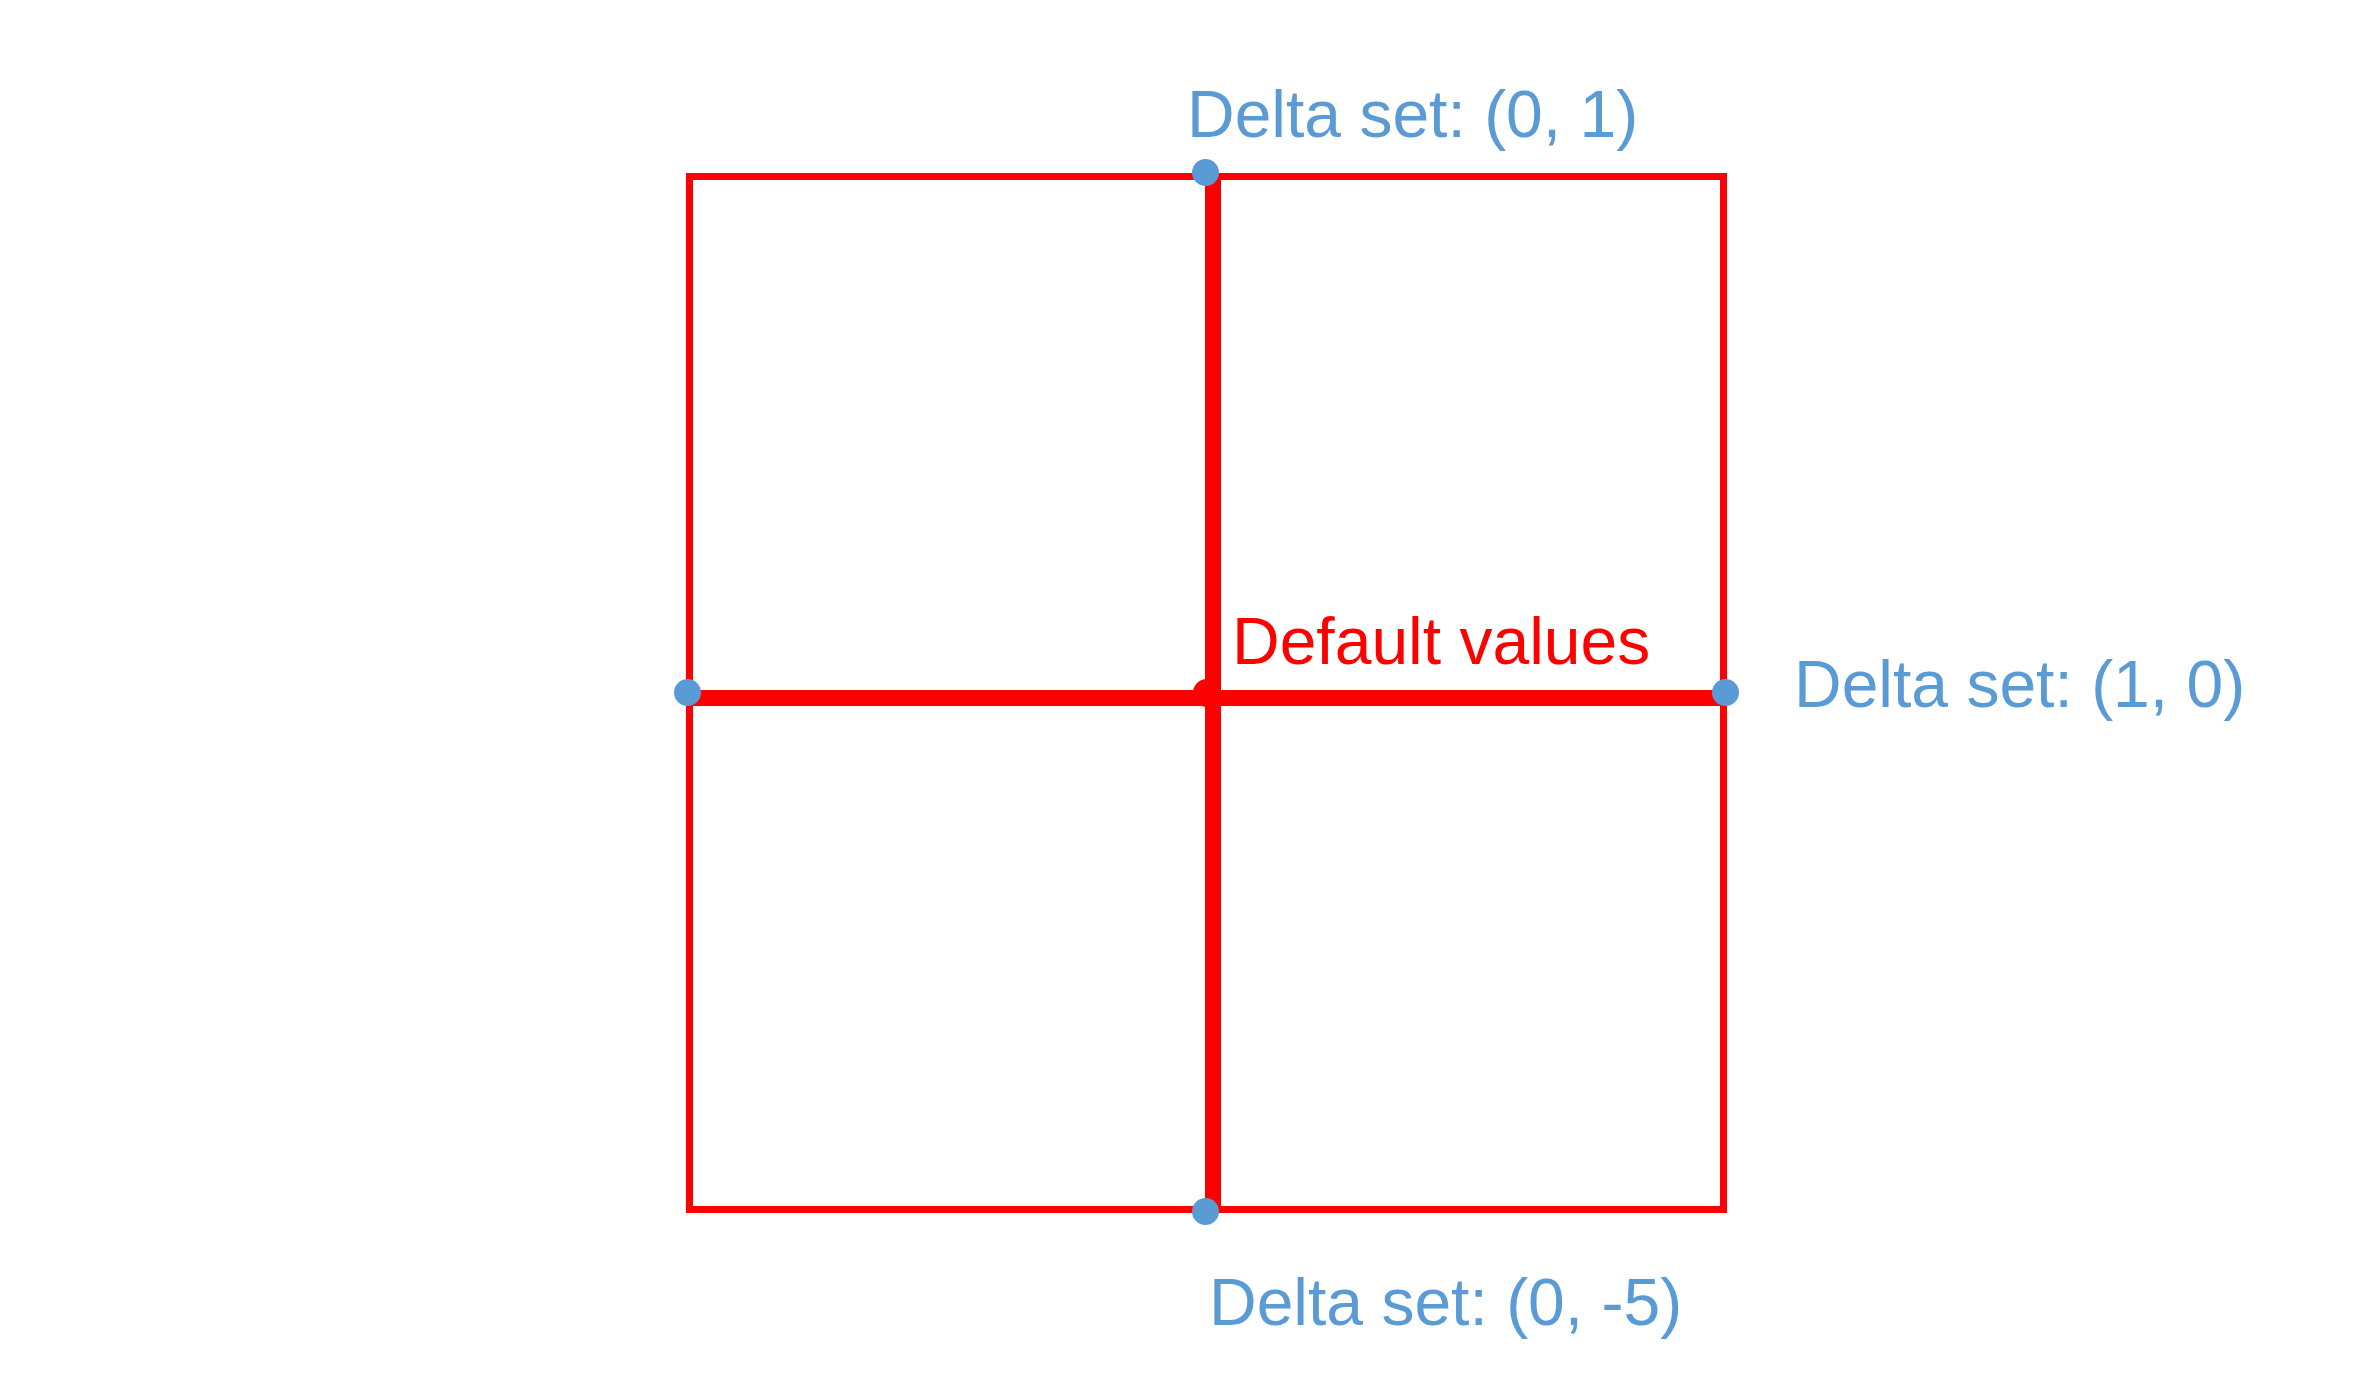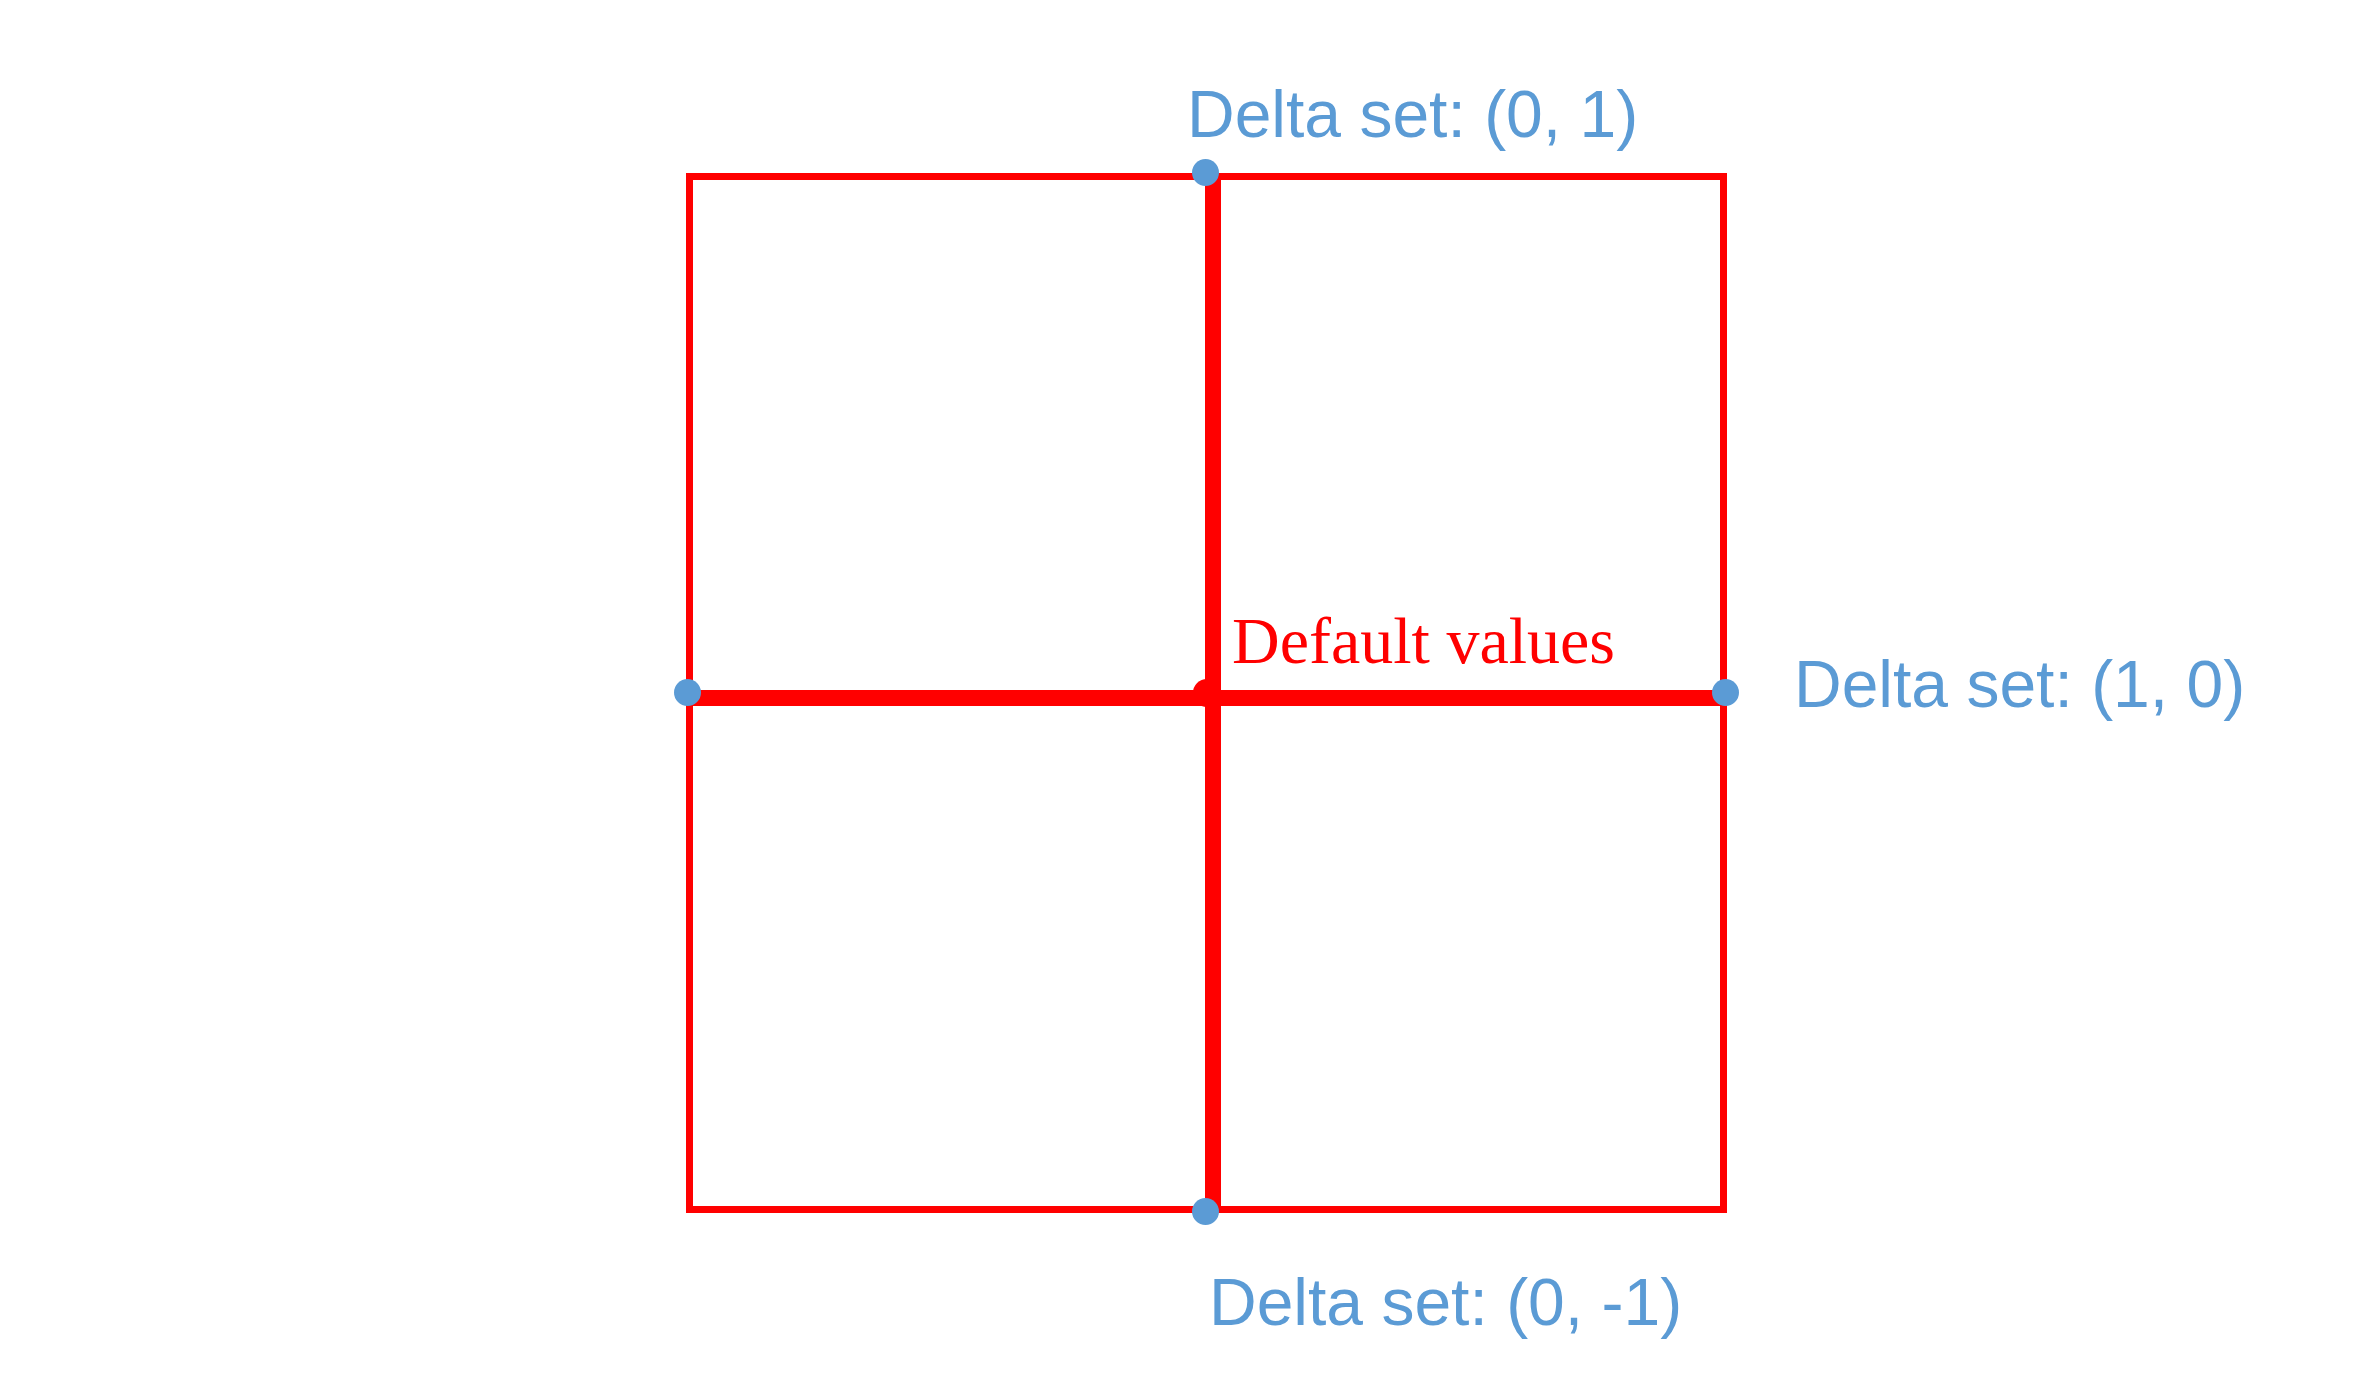--- a/index.html
+++ b/index.html
@@ -61,21 +61,20 @@
   .lbl-left {
     left: 245px; top: 567px;
     width: 400px;
     text-align: right;
     line-height: 92px;
     white-space: normal;
   }
   .lbl-center {
     left: 1208px; top: 584px;
     color: var(--red);
-    font-family: Liberation Serif, serif;
   }
 </style>
 </head>
 <body>
 
 <div class="canvas">
 
   <div class="square-outline"></div>
   <div class="vline"></div>
   <div class="hline"></div>
@@ -83,20 +82,20 @@
   <div class="dot blue dot-top"></div>
   <div class="dot blue dot-bottom"></div>
   <div class="dot blue dot-left"></div>
   <div class="dot blue dot-right"></div>
   <div class="dot red dot-center"></div>
 
   <div class="lbl lbl-top">Delta set: (0, 1)</div>
 
   <div class="lbl lbl-right">Delta set: (1, 0)</div>
 
-  <div class="lbl lbl-bottom">Delta set: (0, -1)</div>
+  <div class="lbl lbl-bottom">Delta set: (0, -5)</div>
 
   <div class="lbl lbl-left">
   </div>
 
   <div class="lbl lbl-center">Default values</div>
 
 </div>
 
 </body></html>

